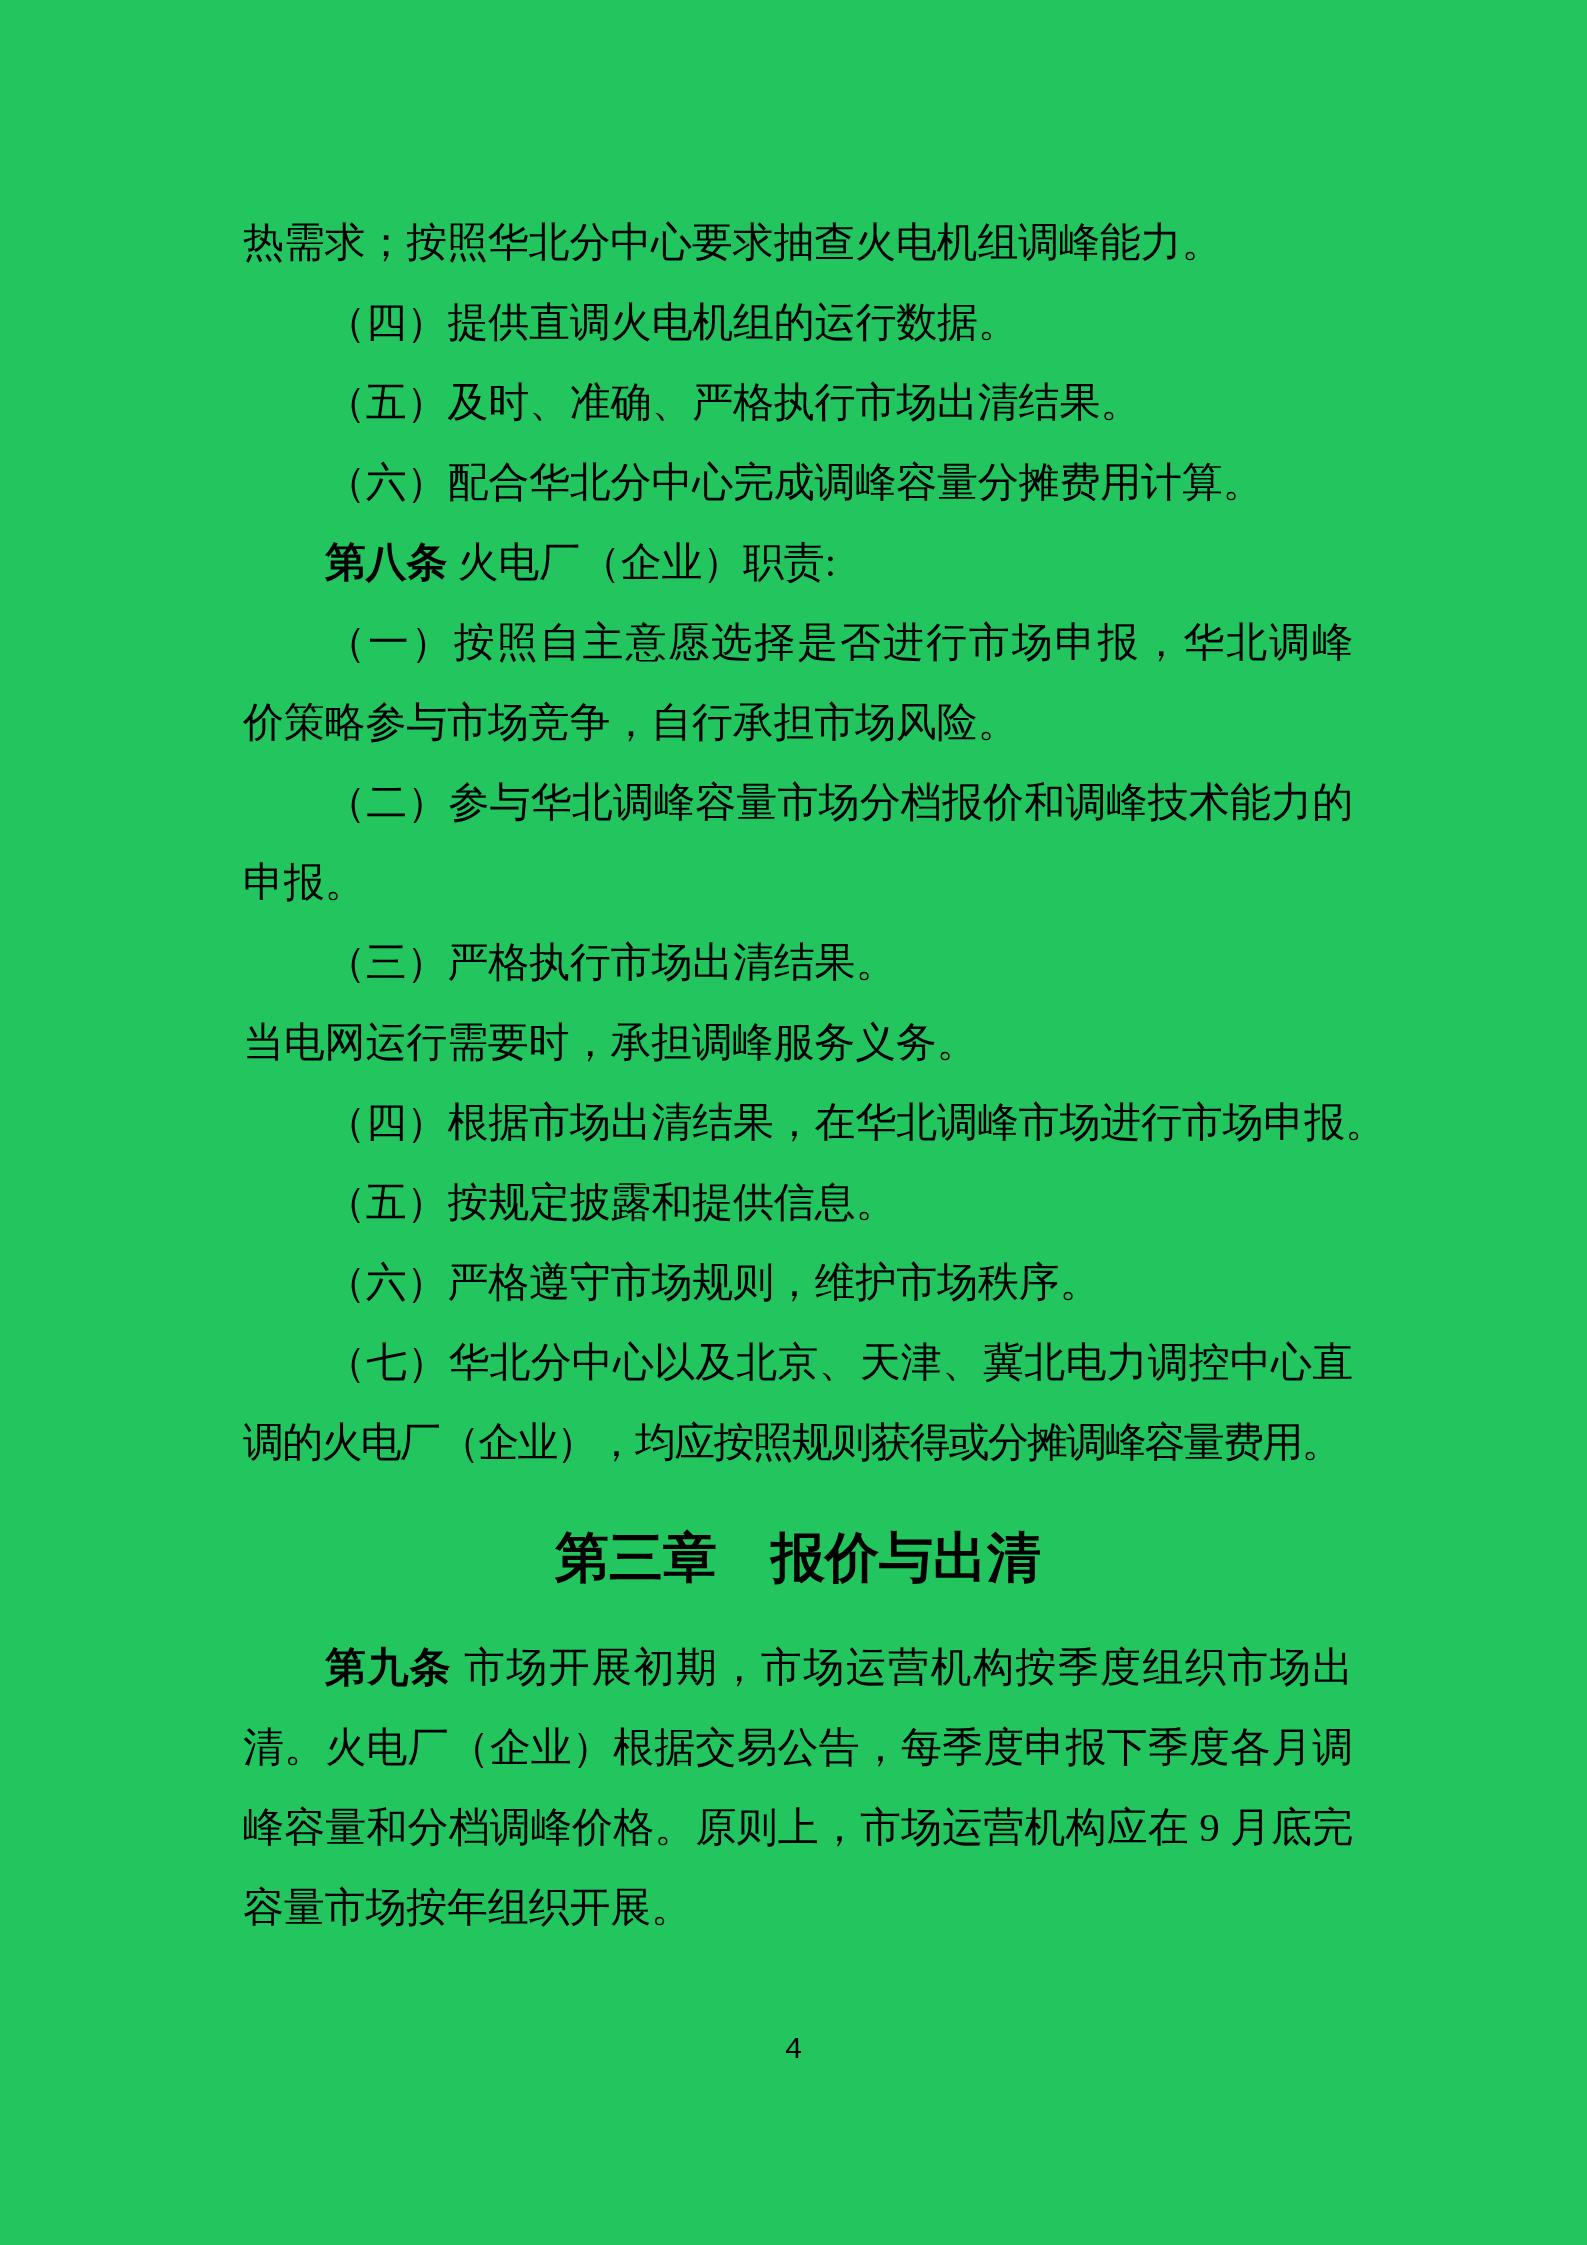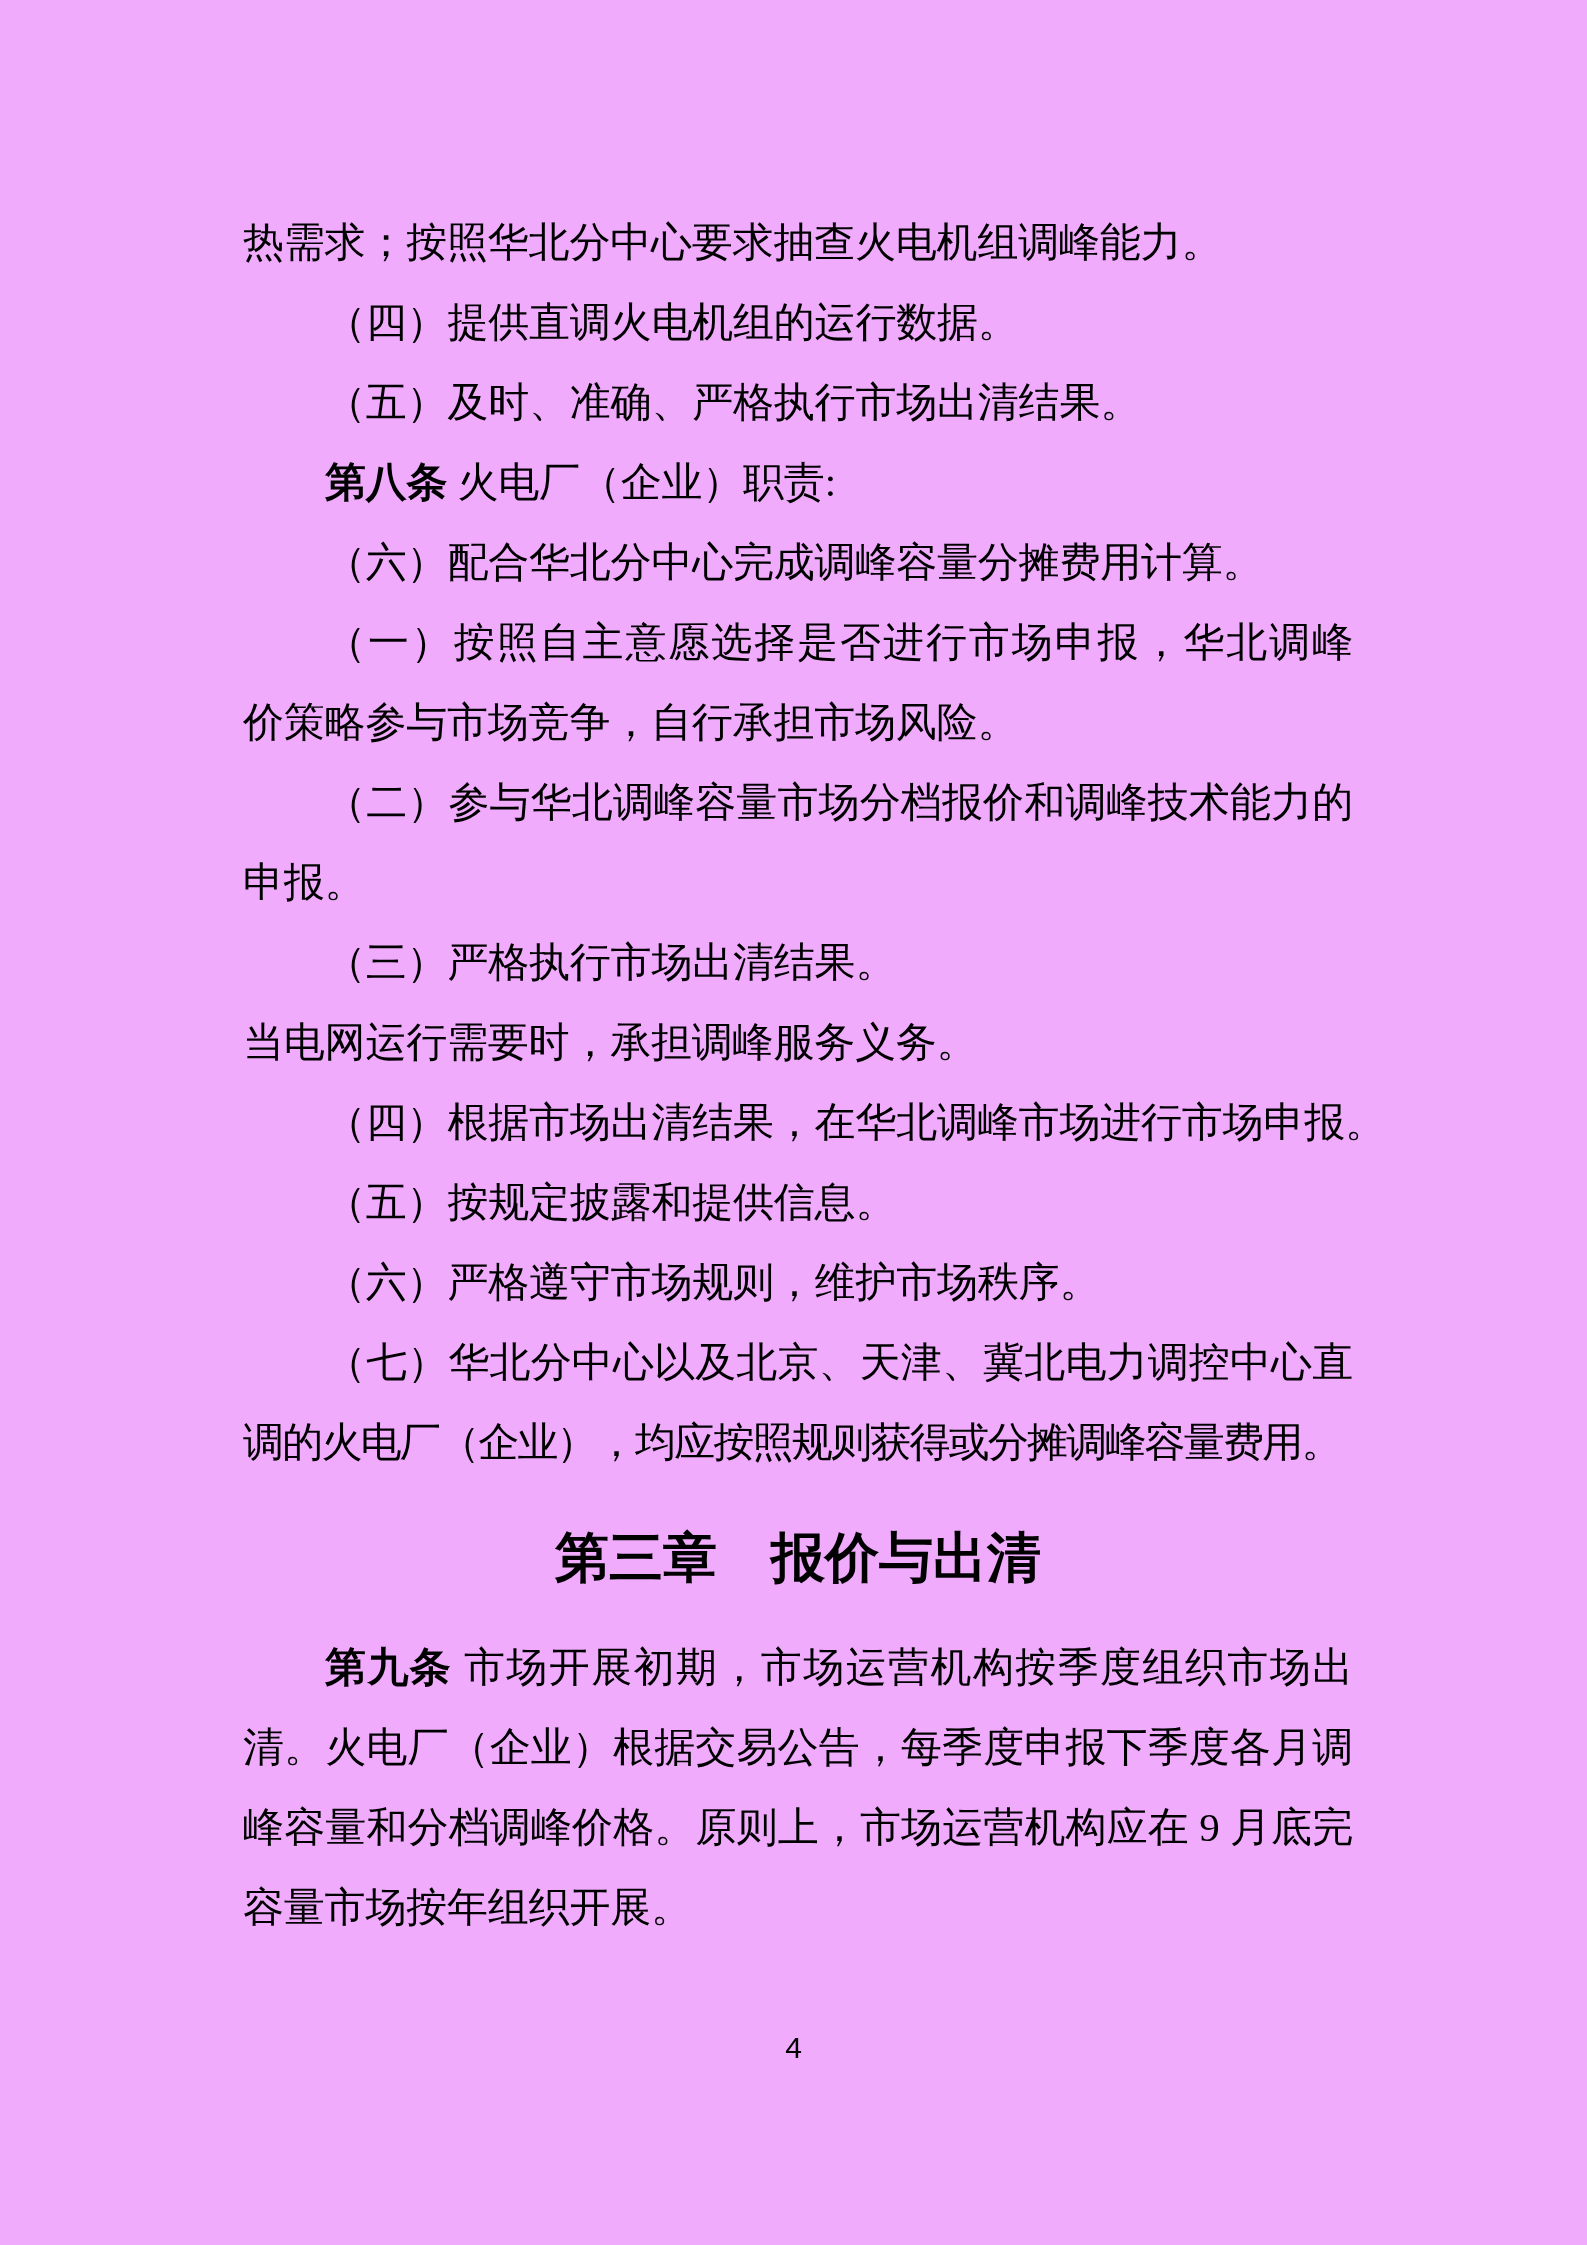--- a/index.html
+++ b/index.html
@@ -1,20 +1,20 @@
 <!DOCTYPE html>
 <html><head>
 <meta charset="utf-8">
 <style>
   html, body { margin: 0; padding: 0; background: #e8e8e8; }
   .page {
     position: relative;
     width: 1587px;
     height: 2245px;
-    background: #f0abfc;
+    background: #22c55e;
     color: #000000;
     font-family: "Liberation Serif", serif;
     overflow: hidden;
   }
   .content {
     position: absolute;
     left: 243px;
     top: 202px;
     width: 1110px;
   }
@@ -58,22 +58,22 @@
   }
 </style>
 </head>
 <body>
 
 <div class="page">
   <div class="content">
       <div class="line"><span class="seg">热需求；按照华北分中心要求抽查火电机组调峰能力。</span></div>
       <div class="line indent"><span class="seg">（四）提供直调火电机组的运行数据。</span></div>
       <div class="line indent"><span class="seg">（五）及时、准确、严格执行市场出清结果。</span></div>
+      <div class="line indent"><span class="seg">（六）配合华北分中心完成调峰容量分摊费用计算。</span></div>
       <div class="line indent"><span class="seg seg-bold">第八条</span><span class="seg"> 火电厂（企业）职责:</span></div>
-      <div class="line indent"><span class="seg">（六）配合华北分中心完成调峰容量分摊费用计算。</span></div>
       <div class="line indent stretch"><span class="seg">（一）按照自主意愿选择是否进行市场申报，华北调峰</span></div>
       <div class="line"><span class="seg">价策略参与市场竞争，自行承担市场风险。</span></div>
       <div class="line indent stretch"><span class="seg">（二）参与华北调峰容量市场分档报价和调峰技术能力的</span></div>
       <div class="line"><span class="seg">申报。</span></div>
       <div class="line indent"><span class="seg">（三）严格执行市场出清结果。</span></div>
       <div class="line"><span class="seg">当电网运行需要时，承担调峰服务义务。</span></div>
       <div class="line indent stretch"><span class="seg">（四）根据市场出清结果，在华北调峰市场进行市场申报。</span></div>
       <div class="line indent"><span class="seg">（五）按规定披露和提供信息。</span></div>
       <div class="line indent"><span class="seg">（六）严格遵守市场规则，维护市场秩序。</span></div>
       <div class="line indent stretch"><span class="seg">（七）华北分中心以及北京、天津、冀北电力调控中心直</span></div>

